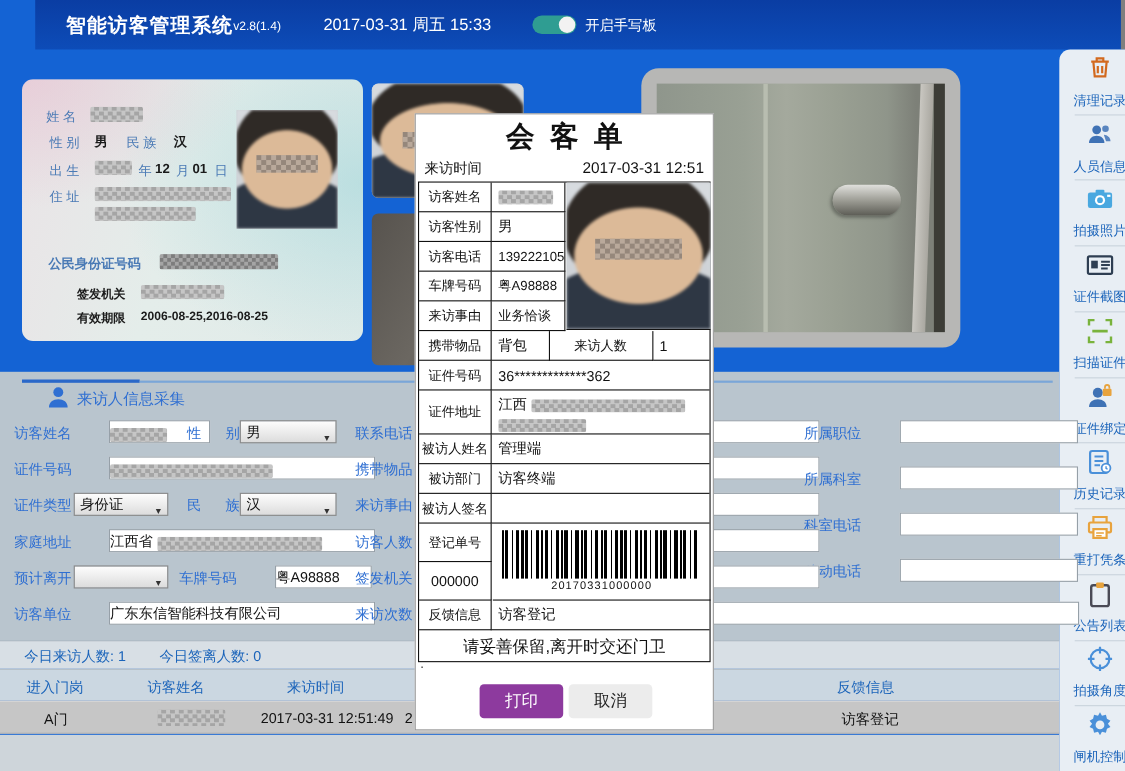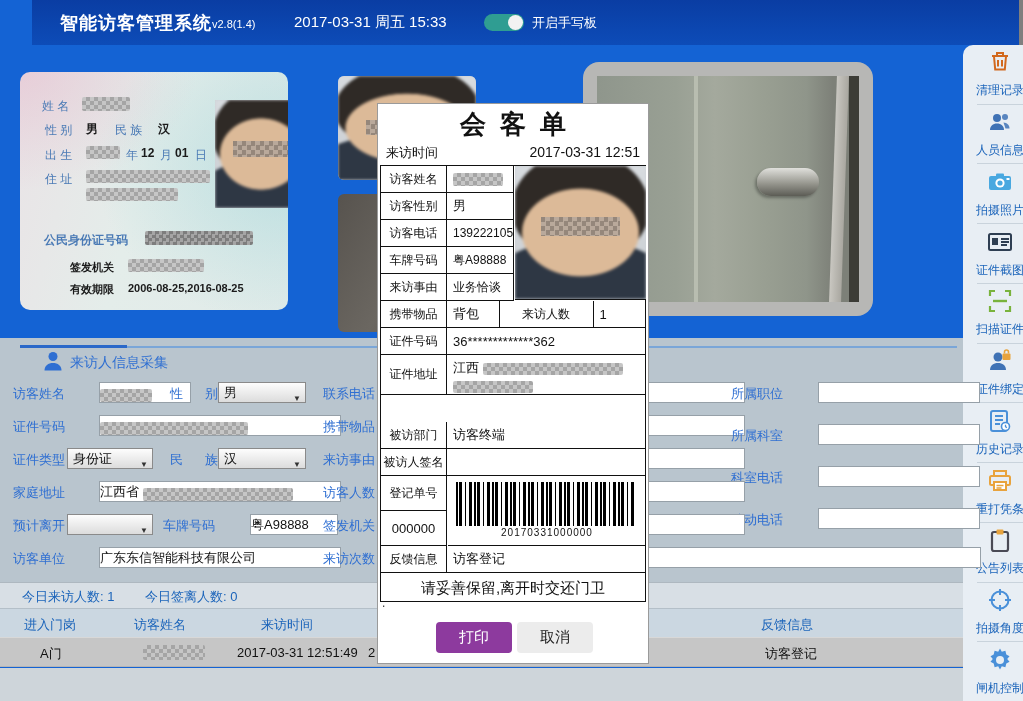--- a/index.html
+++ b/index.html
@@ -21,21 +21,21 @@
 
   
   #sidebar { position:absolute; left:963px; top:45px; width:60px; height:656px;
     background:#e8eef4; border-top-left-radius:10px; display:flex; flex-direction:column;padding-left:14px; }
   .sb-item { flex:1; display:flex; flex-direction:column; align-items:center; justify-content:center;
     border-bottom:1px solid #c9d3dc; cursor:pointer; }
   .sb-item:last-child { border-bottom:none; }
   .sb-item .lbl { font-size:12px; color:#1b64ba; margin-top:3px; white-space:nowrap; }
 
   
-  #id-card { position:absolute; left:20px; top:72px; width:268px; height:238px; border-radius:10px; overflow:hidden;
+  #id-card { position:absolute; left:20px; top:72px; width:310px; height:238px; border-radius:10px; overflow:hidden;
     background:
       radial-gradient(120% 90% at 0% 0%, rgba(228,180,200,.45), transparent 55%),
       radial-gradient(120% 110% at 100% 40%, rgba(150,210,215,.5), transparent 60%),
       linear-gradient(105deg,#eae3e6,#e4edea 45%,#e0ebe9);
     font-size:12px; }
   .idlbl { color:#4a7ab5; }
   .idval { color:#1a1a1a; font-weight:bold; }
   .idsmall { font-size:11px; }
   #id-photo { position:absolute; left:195px; top:28px; width:92px; height:108px; }
 
@@ -392,20 +392,24 @@
 
     <div class="mrow" style="top:189px;height:40px">
       <div class="mc lbl" style="height:40px">证件地址</div>
       <div class="mc val last" style="height:40px;display:block;padding-top:4px">
         <span>江西</span>
         <span class="redact" style="width:140px;height:12px"></span><br>
         <span class="redact" style="width:80px;height:12px;margin-top:3px"></span>
       </div>
     </div>
 
+    <div class="mrow" style="top:229px;height:27px">
+        <div class="mc lbl" style="height:27px">被访人姓名</div>
+        <div class="mc val last" style="height:27px">管理端</div>
+      </div>
     <div class="mrow" style="top:256px;height:27px">
         <div class="mc lbl" style="height:27px">被访部门</div>
         <div class="mc val last" style="height:27px">访客终端</div>
       </div>
     <div class="mrow" style="top:283px;height:27px">
         <div class="mc lbl" style="height:27px">被访人签名</div>
         <div class="mc val last" style="height:27px"></div>
       </div>
 
     <div class="mrow" style="top:310px;height:35px">

